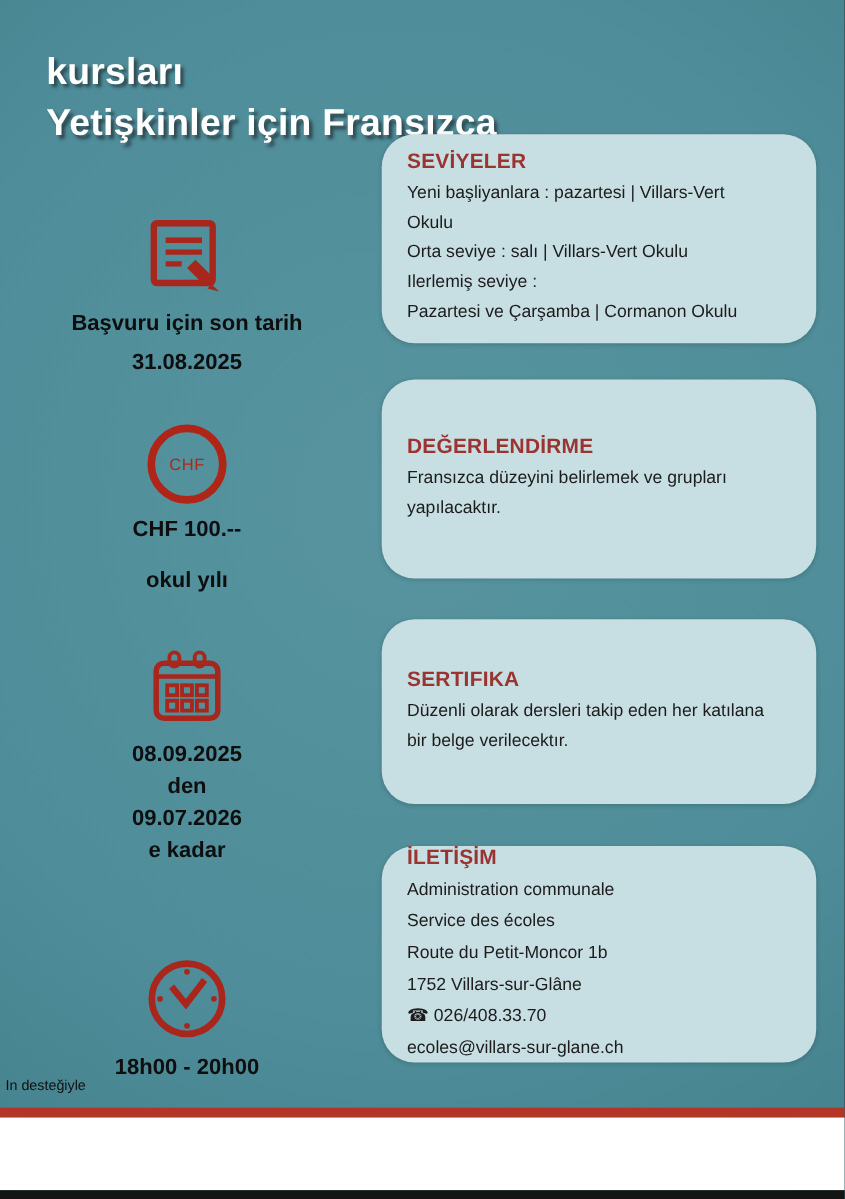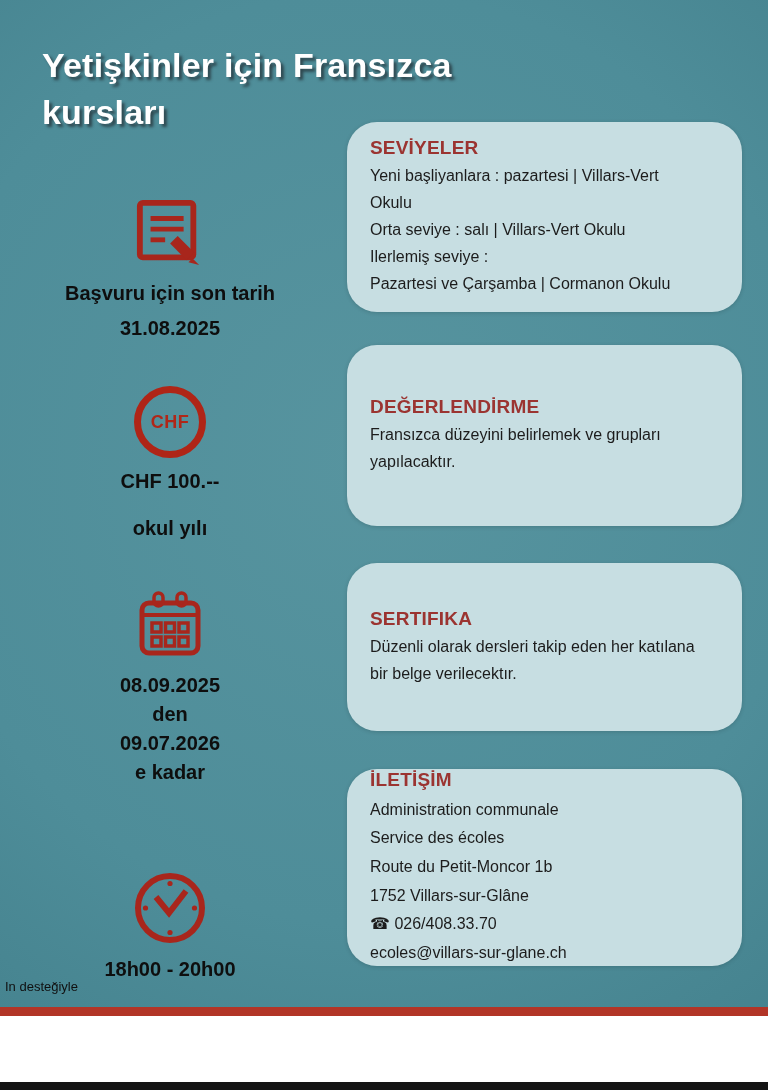--- a/index.html
+++ b/index.html
@@ -23,36 +23,36 @@
   .card p{margin:0;font-size:16px;line-height:27px;color:#1C1C1C;}
   
   .info{position:absolute;left:40px;width:260px;text-align:center;color:#0e0e0e;}
   .info-1{top:198px;} .info-2{top:386px;} .info-3{top:591px;} .info-4{top:870px;}
   .info .label{font-size:20px;font-weight:700;}
   .info .mt8{margin-top:8px;} .info .mt12{margin-top:12px;} .info .mt14{margin-top:24px;}
   .dates .label{line-height:29px;}
   .icon-red{color:#A8261C;}
   .chf-ring{width:58px;height:58px;border:7px solid #AF2517;border-radius:50%;margin:0 auto;
             display:flex;align-items:center;justify-content:center;
-            color:#B02718;font-size:18px;font-weight:700;letter-spacing:.5px;}
+            color:#B02718;font-size:15px;font-weight:400;letter-spacing:.5px;}
   
   .support{position:absolute;left:5px;top:979px;font-size:13px;color:#101010;}
   .divider{position:absolute;left:0;top:1007px;width:768px;height:9px;background:#B23527;}
   .footer{position:absolute;left:0;top:1016px;width:768px;height:66px;background:#fff;}
   .bottom-bar{position:absolute;left:0;top:1082px;width:768px;height:8px;background:#141414;}
   .pic{position:absolute;left:331px;top:1020px;width:130px;}
 </style>
 </head>
 <body>
 
 <div class="page">
 
   <div class="title">
+    <div>kursları</div>
     <div>Yetişkinler için Fransızca</div>
-    <div>kursları</div>
   </div>
 
   <div class="info info-1">
     <span class="icon-red">
       <svg width="70" height="72" viewBox="0 0 72 74" fill="none">
         <rect x="5" y="5" width="55" height="56" rx="3" stroke="#A8261C" stroke-width="6"></rect>
         <line x1="16" y1="21" x2="50" y2="21" stroke="#A8261C" stroke-width="5"></line>
         <line x1="16" y1="32" x2="50" y2="32" stroke="#A8261C" stroke-width="5"></line>
         <line x1="16" y1="43" x2="31" y2="43" stroke="#A8261C" stroke-width="5"></line>
         <line x1="40" y1="43" x2="57" y2="60" stroke="#A8261C" stroke-width="11"></line>

